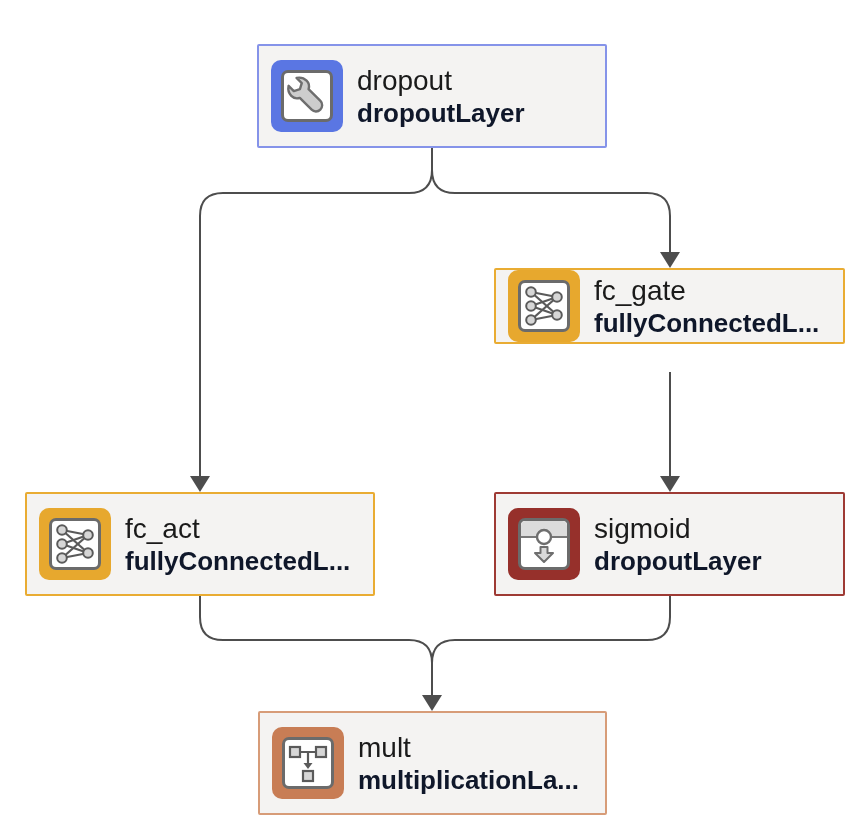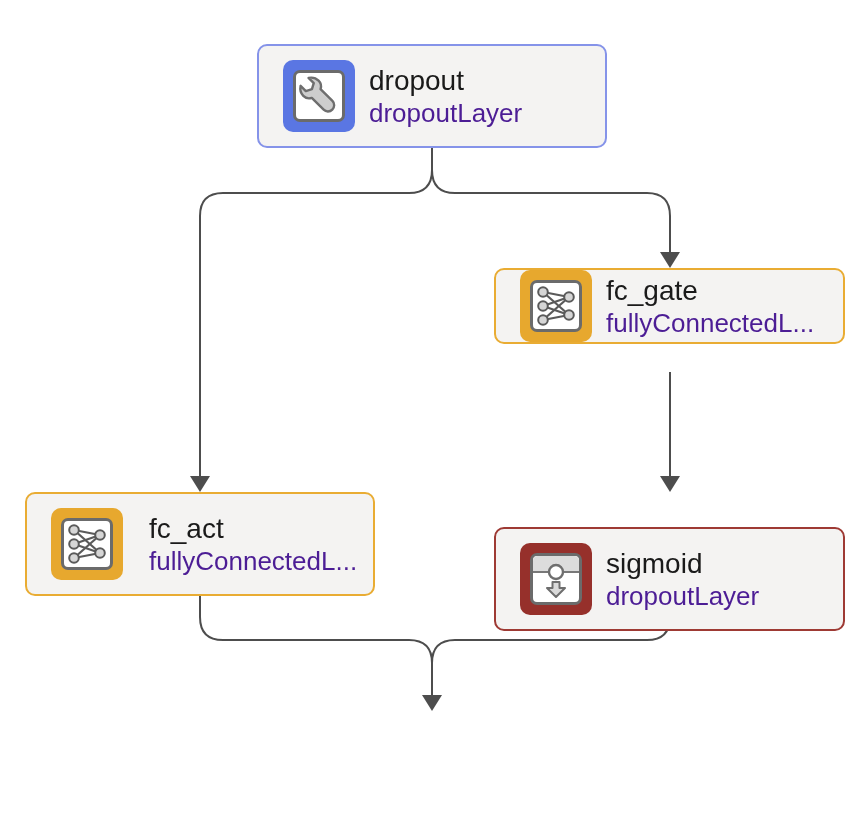--- a/index.html
+++ b/index.html
@@ -13,27 +13,27 @@
   svg.edges{position:absolute;left:0;top:0;width:865px;height:838px;}
   svg.edges path.wire{fill:none;stroke:var(--edge-color,#4D4D4D);stroke-width:2;}
   svg.edges polygon.head{fill:var(--edge-color,#4D4D4D);stroke:none;}
 
   .node{
     position:absolute;
     display:flex;align-items:center;
     box-sizing:border-box;
     background:#F4F3F2;
     border:2px solid var(--accent,#999);
-    border-radius:10px;
-    padding-left:24px;
+    border-radius:2px;
+    padding-left:12px;
   }
   .node-dropout{left:257px;top:44px;width:350px;height:104px;}
   .node-fc_gate{left:494px;top:268px;width:351px;height:76px;}
-  .node-fc_act{left:25px;top:492px;width:350px;height:104px;gap:12px;}
-  .node-sigmoid{left:494px;top:492px;width:351px;height:104px;margin-top:35px;}
+  .node-fc_act{left:25px;top:492px;width:350px;height:104px;}
+  .node-sigmoid{left:494px;top:492px;width:351px;height:104px;}
   .node-mult{left:258px;top:711px;width:349px;height:104px;}
 
   .icon-outer{
     width:72px;height:72px;flex:0 0 72px;
     border-radius:10px;
     background:var(--icon-bg,#888);
     display:flex;align-items:center;justify-content:center;
   }
   .icon-inner{
     width:46px;height:46px;
@@ -44,22 +44,22 @@
     overflow:hidden;
   }
   .icon-inner svg{display:block;width:46px;height:46px;}
 
   .labels{margin-left:14px;min-width:0;}
   .title{
     font-size:28px;line-height:34px;color:#1A1A1A;
     white-space:nowrap;overflow:hidden;
   }
   .subtitle{
-    font-size:26px;line-height:31px;color:#4c1d95;
-    white-space:nowrap;overflow:hidden;
+    font-size:26px;line-height:31px;color:#0f172a;
+    white-space:nowrap;overflow:hidden;font-weight:bold;
   }
 </style>
 </head>
 <body>
 
 <div class="canvas" style="--edge-color: #4D4D4D;">
 
   <svg class="edges" viewBox="0 0 865 838">
     <path class="wire" d="M432 148 L432 170 Q432 193 409 193 L223 193 Q200 193 200 216 L200 478"></path>
     <polygon class="head" points="200,492 190,476 210,476"></polygon>
@@ -154,14 +154,34 @@
           <path d="M19.5 26 L26.5 26 L26.5 32 L32 32 L23 41 L14 32 L19.5 32 Z" fill="#D9D9D9" stroke="#6E6E6E" stroke-width="2" stroke-linejoin="round"></path>
         </svg>
       </div>
     </div>
     <div class="labels">
       <div class="title">sigmoid</div>
       <div class="subtitle">dropoutLayer</div>
     </div>
   </div>
 
+  <div class="node node-mult" style="--accent: #D79C78; --icon-bg: #C87D55;">
+    <div class="icon-outer">
+      <div class="icon-inner">
+        <svg viewBox="0 0 46 46">
+          <line x1="10" y1="12" x2="36" y2="12" stroke="#5A5A5A" stroke-width="2.2"></line>
+          <line x1="23" y1="12" x2="23" y2="24" stroke="#5A5A5A" stroke-width="2.2"></line>
+          <polygon points="18.5,23 27.5,23 23,29" fill="#5A5A5A"></polygon>
+          <g fill="#D6D6D6" stroke="#5A5A5A" stroke-width="2.2">
+            <rect x="5" y="7" width="10" height="10"></rect>
+            <rect x="31" y="7" width="10" height="10"></rect>
+            <rect x="18" y="31" width="10" height="10"></rect>
+          </g>
+        </svg>
+      </div>
+    </div>
+    <div class="labels">
+      <div class="title">mult</div>
+      <div class="subtitle">multiplicationLa...</div>
+    </div>
+  </div>
 
 </div>
 
 </body></html>

